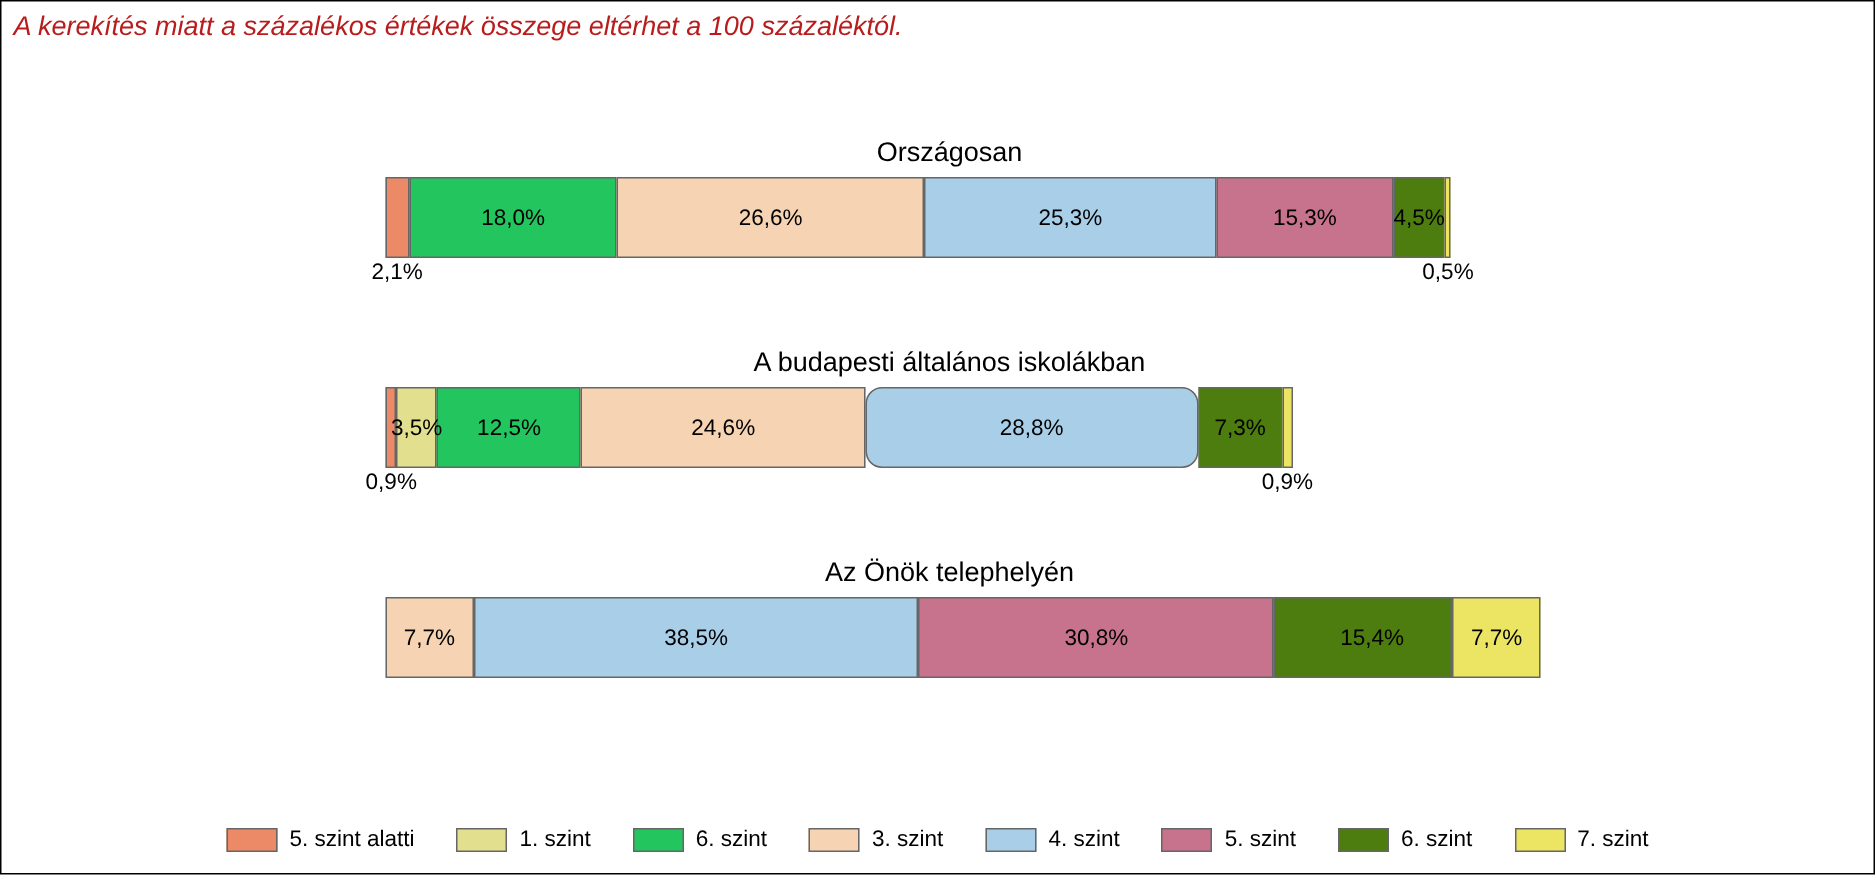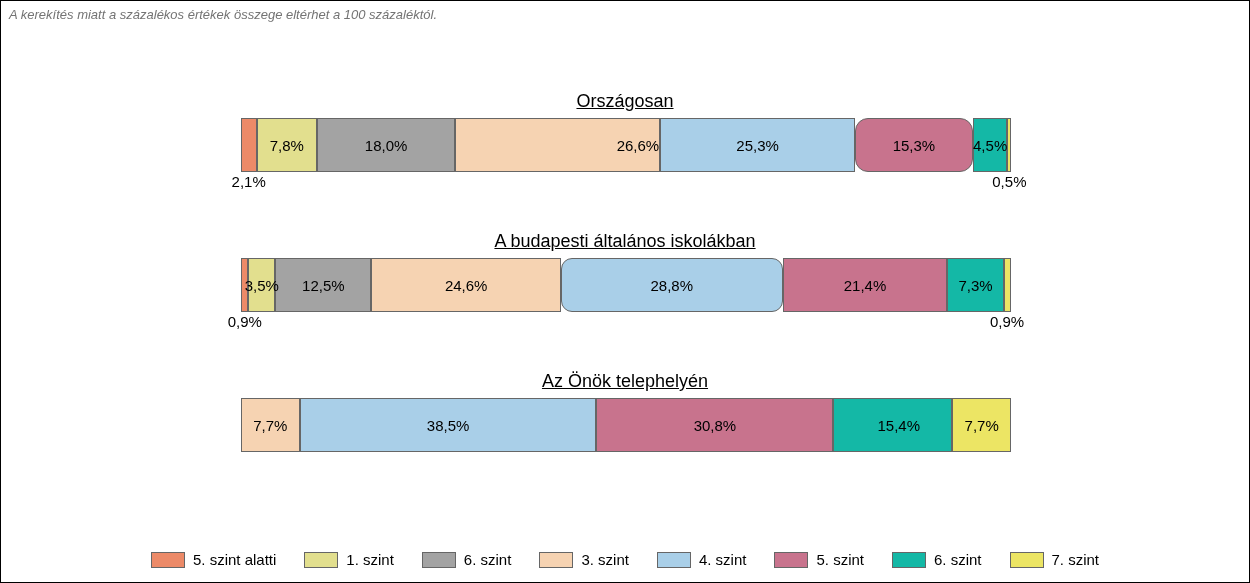--- a/index.html
+++ b/index.html
@@ -12,32 +12,32 @@
     width: 1250px;
     height: 583px;
     border: 1.5px solid #000;
     position: relative;
     background: #fff;
   }
   .note {
     position: absolute;
     top: 6px; left: 8px;
     font-style: italic;
-    font-size: 13px;
-    color: #737373;
+    font-size: 18px;
+    color: #b91c1c;
   }
   .plot {
     position: absolute;
     left: 0; right: 0;
     top: 60px;
     bottom: 70px;
   }
   .row {
     position: absolute;
-    left: 0; right: 0; text-decoration: underline;
+    left: 16px; right: 0;
   }
   .row-title {
     text-align: center;
     font-size: 18px;
     color: #000;
     margin-bottom: 6px;
   }
   .bar-area {
     position: relative;
     height: 54px;
@@ -61,25 +61,25 @@
   }
   .seg .lbl { position: relative; z-index: 2; }
   .seg .lbl.outside-below {
     position: absolute;
     top: 100%;
     margin-top: 2px;
   }
   
   .c0 { background: #ec8a68; }   
   .c1 { background: #e2df8e; }   
-  .c2 { background: #a3a3a3; }   
+  .c2 { background: #22c55e; }   
   .c3 { background: #f6d3b2; }   
   .c4 { background: #a9cfe8; }   
   .c5 { background: #c8738d; }   
-  .c6 { background: #14b8a6; }   
+  .c6 { background: #4d7c0f; }   
   .c7 { background: #ece564; }   
 
   .legend {
     position: absolute;
     left: 0; right: 0;
     bottom: 14px;
     display: flex;
     justify-content: center;
     gap: 28px;
     font-size: 15px;
@@ -103,33 +103,30 @@
   <div class="note">A kerekítés miatt a százalékos értékek összege eltérhet a 100 százaléktól.</div>
 
   <div class="plot" id="plot">
       <div class="row" style="top: 30px;">
         <div class="row-title">Országosan</div>
         <div class="bar-area">
           <div class="bar" style="left: 239.615px; width: 770.77px;">
             <div class="seg c0" style="width: 2.0979%;">
               <span class="lbl outside-below">2,1%</span>
             </div>
-            <div class="seg c1" style="width: 7.79221%;">
-              <span class="lbl">7,8%</span>
-            </div>
             <div class="seg c2" style="width: 17.982%;">
               <span class="lbl">18,0%</span>
             </div>
-            <div class="seg c3" style="width: 26.5734%; justify-content: flex-end;">
+            <div class="seg c3" style="width: 26.5734%;">
               <span class="lbl">26,6%</span>
             </div>
             <div class="seg c4" style="width: 25.2747%;">
               <span class="lbl">25,3%</span>
             </div>
-            <div class="seg c5" style="width: 15.2847%; border-radius: 13px;">
+            <div class="seg c5" style="width: 15.2847%;">
               <span class="lbl">15,3%</span>
             </div>
             <div class="seg c6" style="width: 4.4955%;">
               <span class="lbl">4,5%</span>
             </div>
             <div class="seg c7" style="width: 0.4995%;">
               <span class="lbl outside-below">0,5%</span>
             </div>
           </div>
         </div>
@@ -146,23 +143,20 @@
             </div>
             <div class="seg c2" style="width: 12.5125%;">
               <span class="lbl">12,5%</span>
             </div>
             <div class="seg c3" style="width: 24.6246%;">
               <span class="lbl">24,6%</span>
             </div>
             <div class="seg c4" style="width: 28.8288%; border-radius: 11px;">
               <span class="lbl">28,8%</span>
             </div>
-            <div class="seg c5" style="width: 21.4214%;">
-              <span class="lbl">21,4%</span>
-            </div>
             <div class="seg c6" style="width: 7.30731%;">
               <span class="lbl">7,3%</span>
             </div>
             <div class="seg c7" style="width: 0.900901%;">
               <span class="lbl outside-below">0,9%</span>
             </div>
           </div>
         </div>
       </div>
       <div class="row" style="top: 310px;">

